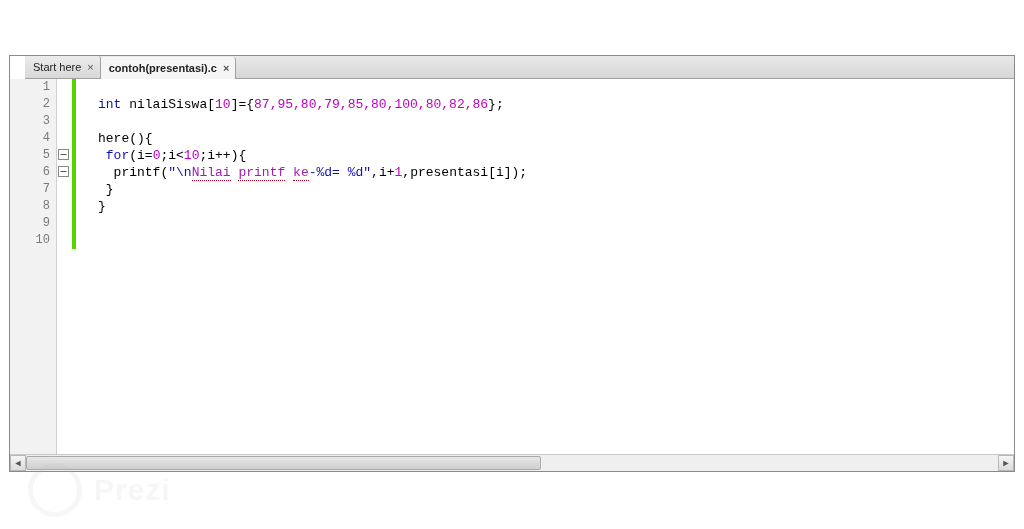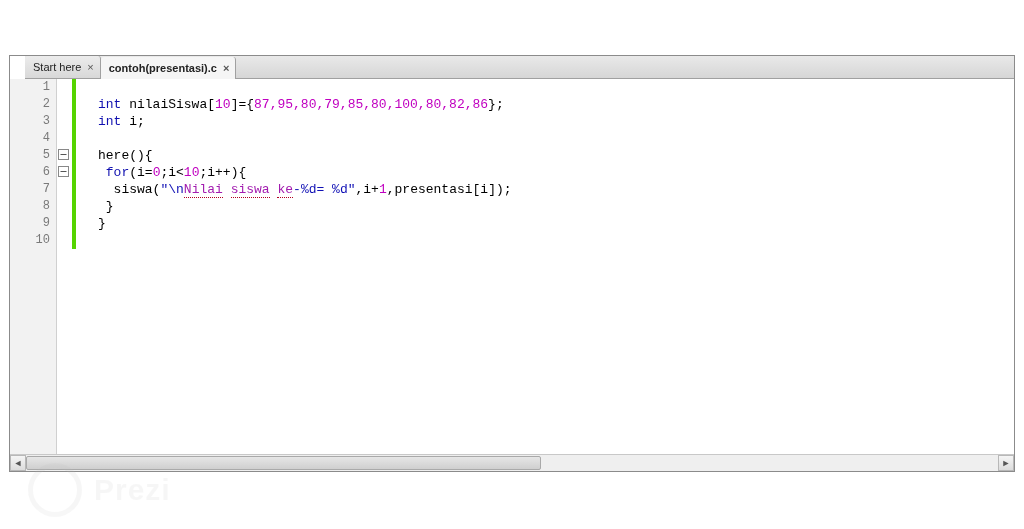--- a/index.html
+++ b/index.html
@@ -84,25 +84,24 @@
         <svg width="11" height="11">
             <rect x="0.5" y="0.5" width="10" height="10" fill="#fff" stroke="#888"></rect>
             <line x1="2.5" y1="5.5" x2="8.5" y2="5.5" stroke="#555"></line>
           </svg>
       </span>
     </div>
 
     <div class="code-lines">
       <pre> </pre>
       <pre><span class="kw">int</span><span> nilaiSiswa[</span><span class="num">10</span><span>]={</span><span class="num">87,95,80,79,85,80,100,80,82,86</span><span>};</span></pre>
-      <pre><span class="kw">int</span><span> i;</span></pre>
       <pre> </pre>
       <pre><span>here</span><span>(){</span></pre>
       <pre><span class="kw"> for</span><span>(i=</span><span class="num">0</span><span>;i&lt;</span><span class="num">10</span><span>;i++){</span></pre>
-      <pre><span>  siswa(</span><span class="str">"\n</span><span class="err">Nilai</span><span class="str"> </span><span class="err">siswa</span><span class="str"> </span><span class="err">ke</span><span class="str">-%d= %d"</span><span>,i+</span><span class="num">1</span><span>,presentasi[i]);</span></pre>
+      <pre><span>  printf(</span><span class="str">"\n</span><span class="err">Nilai</span><span class="str"> </span><span class="err">printf</span><span class="str"> </span><span class="err">ke</span><span class="str">-%d= %d"</span><span>,i+</span><span class="num">1</span><span>,presentasi[i]);</span></pre>
       <pre><span> }</span></pre>
       <pre><span>}</span></pre>
       <pre> </pre>
     </div>
 
   </div>
 
   <div class="hscroll">
     <div class="btn l">
         <span>◄</span>

